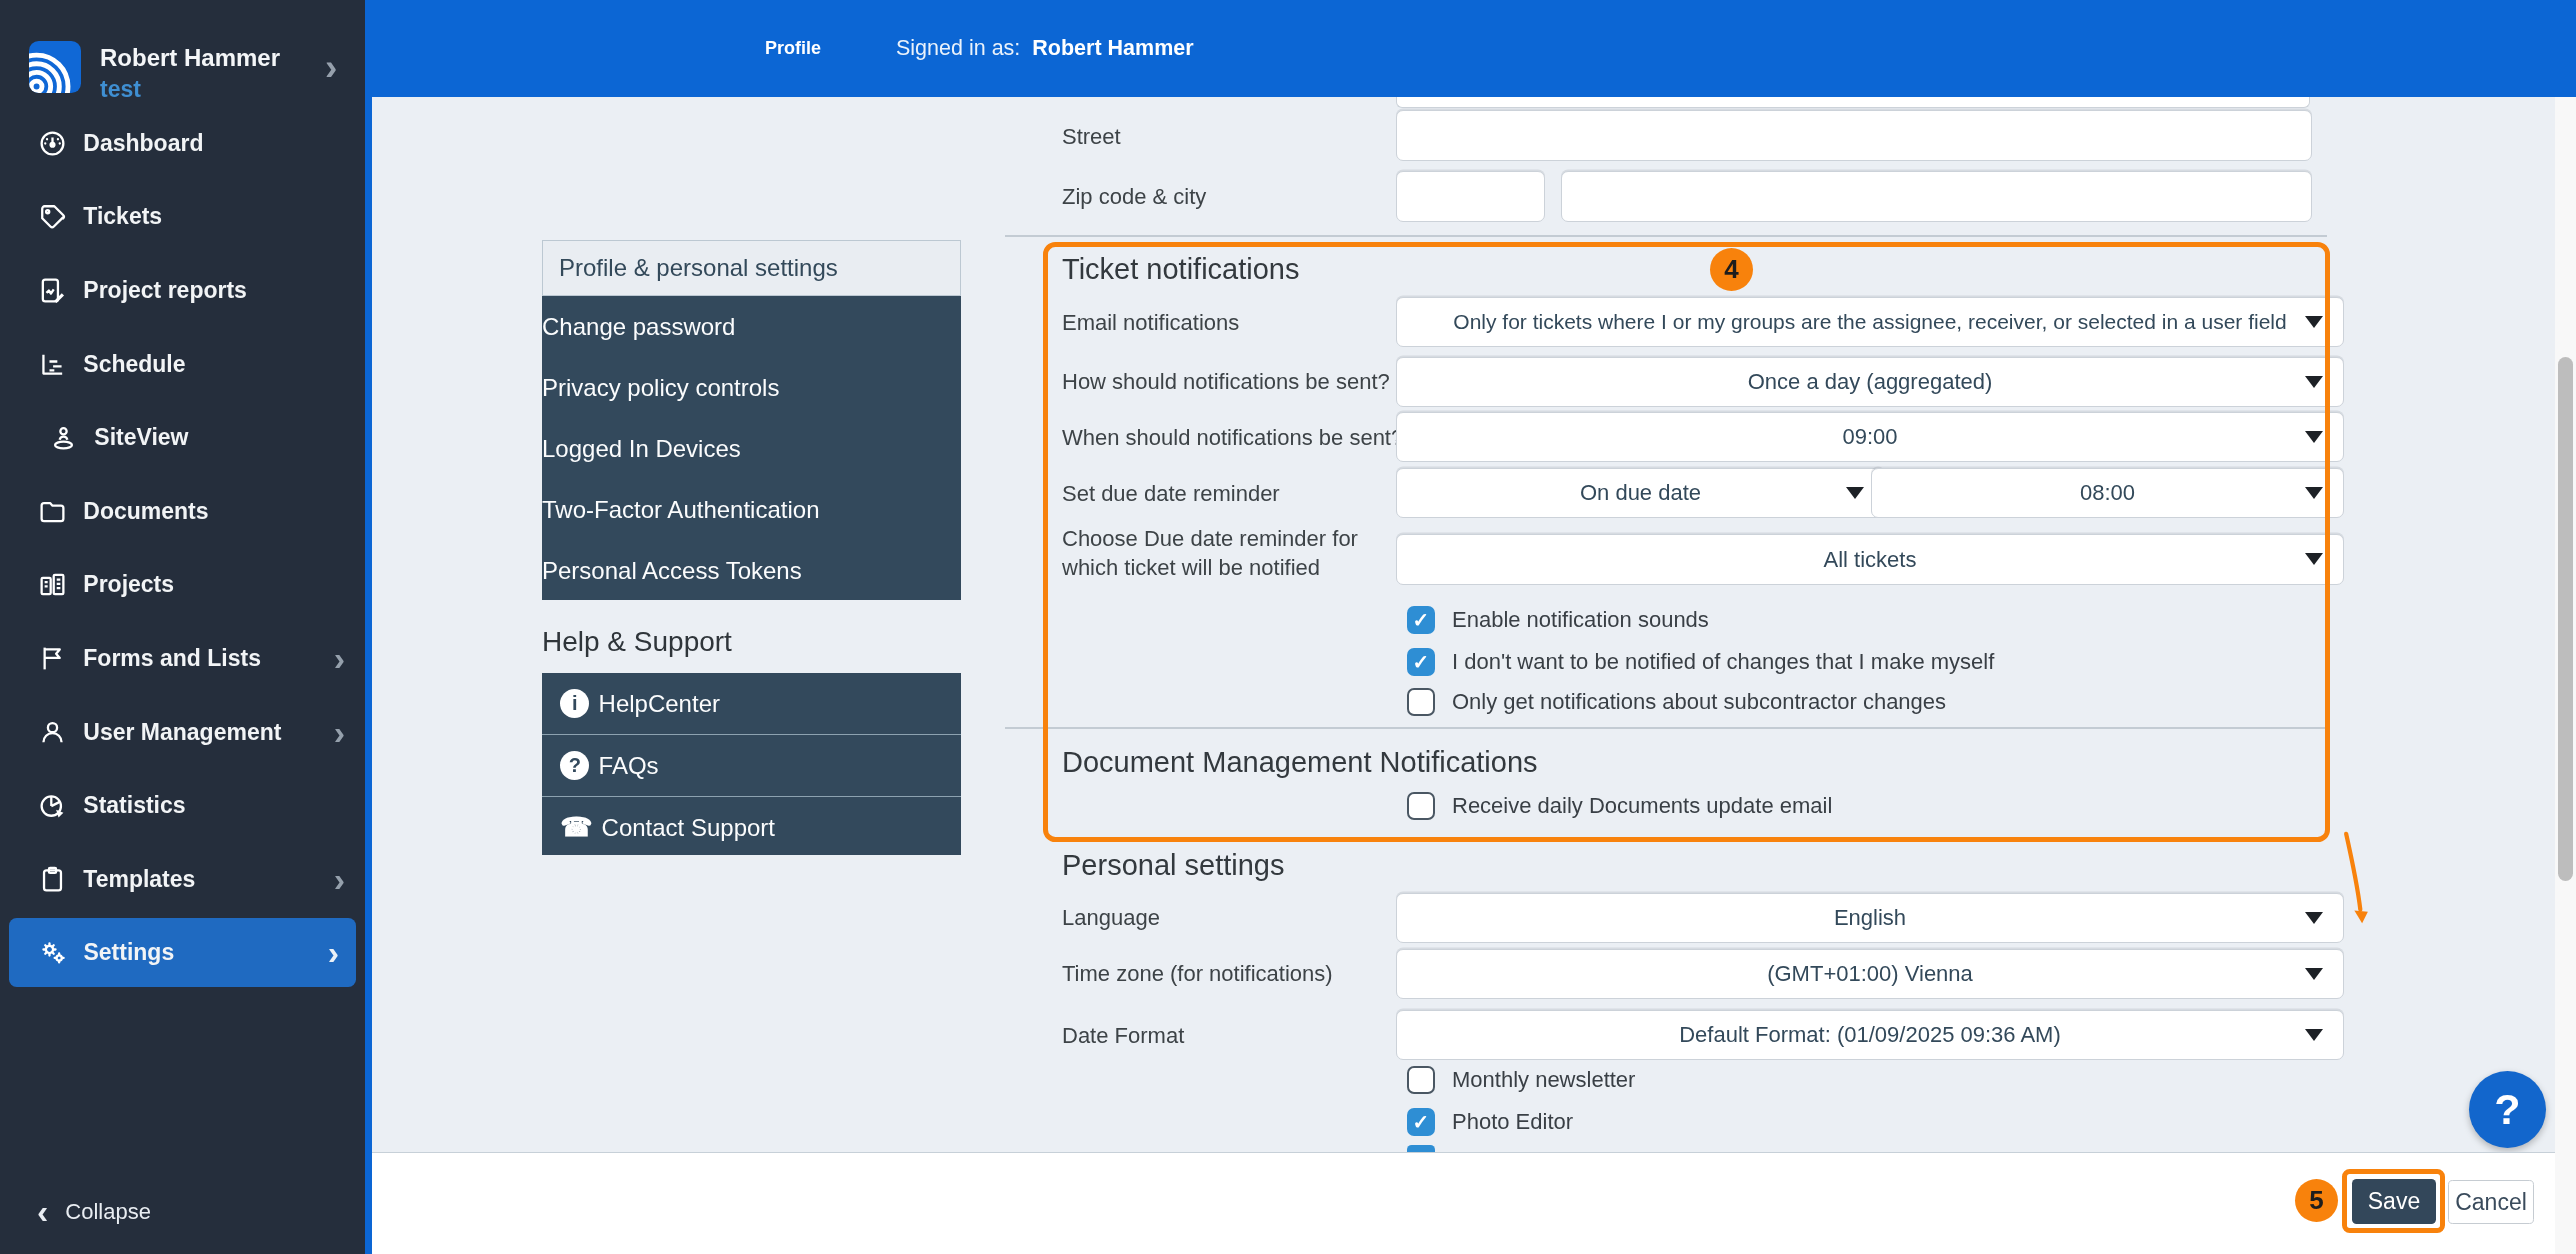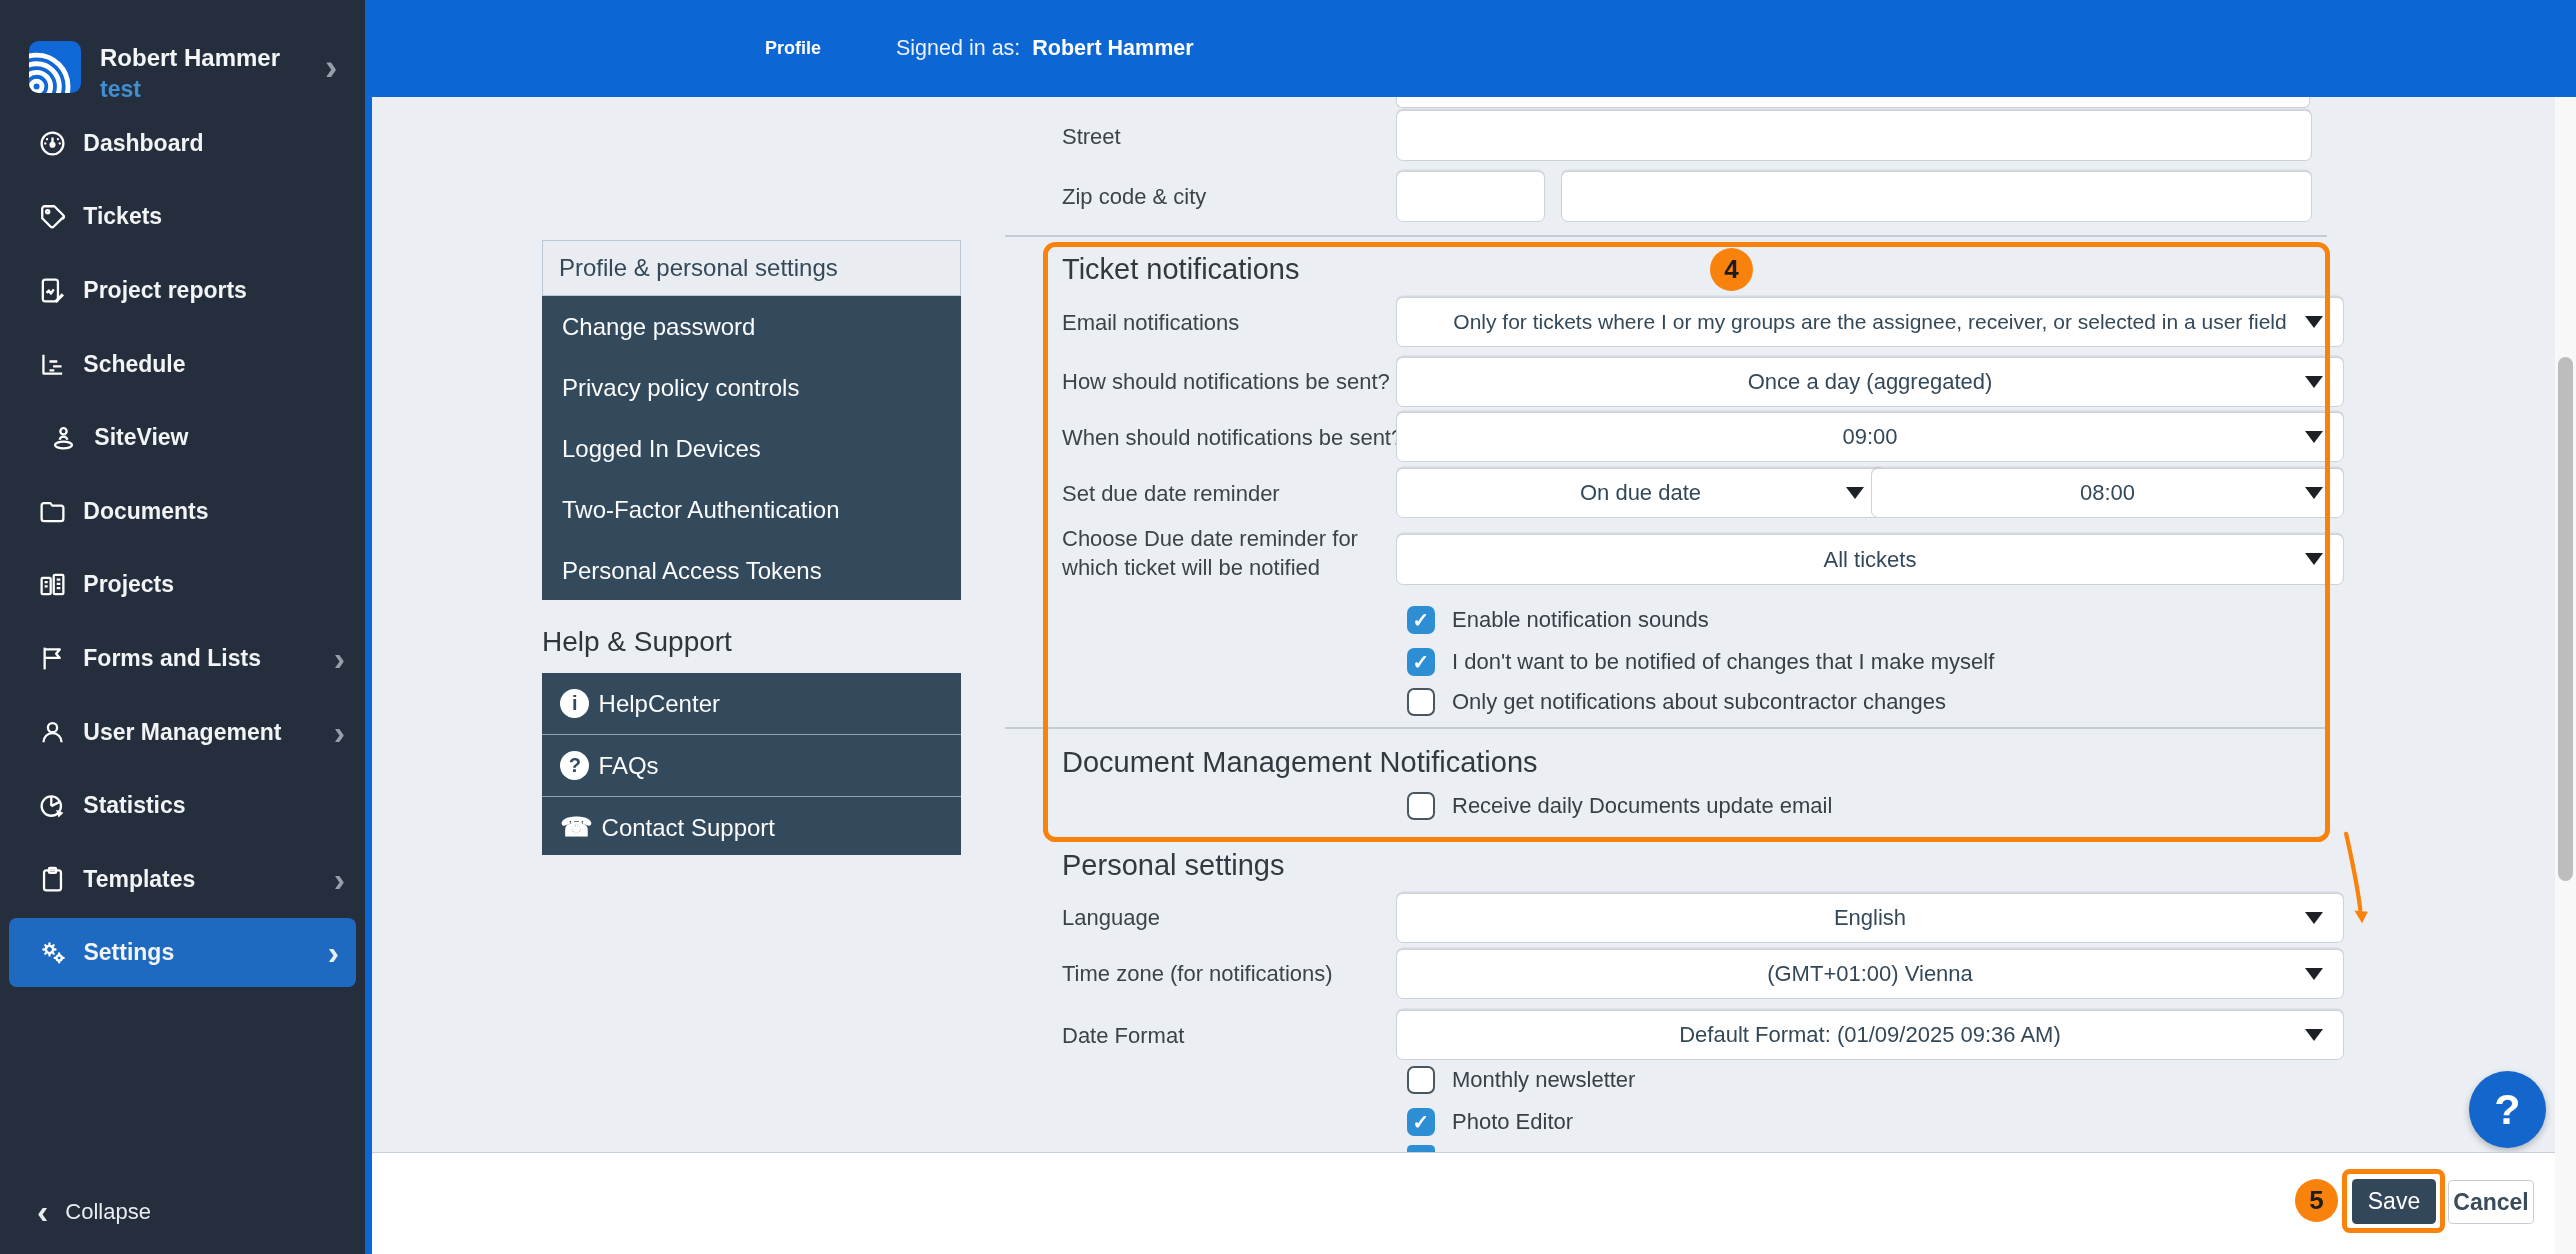--- a/index.html
+++ b/index.html
@@ -28,21 +28,21 @@
   #signedin b{color:#fff;}
   
   #content{left:372px;top:97px;width:2183px;height:1157px;background:#ebeff4;}
   
   .snav-active{left:542px;top:240px;width:419px;height:56px;background:#e9edf2;border:1.5px solid #bcc8d2;
      display:flex;align-items:center;cursor:pointer;}
   .snav-active span{margin-left:16px;font-size:24px;color:#33495a;}
   #snav-block1{left:542px;top:296px;width:419px;height:304px;background:#33495c;}
   #snav-block2{left:542px;top:673px;width:419px;height:182px;background:#33495c;}
   .snav-item{height:61px;display:flex;align-items:center;cursor:pointer;}
-  .snav-item .t{margin-left:20px;font-size:24px;color:#fbfcfd;white-space:nowrap;}
+  .snav-item .t{font-size:24px;color:#fbfcfd;white-space:nowrap;}
   .snav-sep{border-top:1.5px solid #8da2b0;}
   .help-ic{margin-left:18.4px;width:29px;height:29px;border-radius:50%;background:#fff;color:#33495c;
      font-weight:700;font-size:20px;display:flex;align-items:center;justify-content:center;flex:0 0 auto;}
   .help-ic.plain{background:transparent;color:#fff;font-size:26px;width:32px;}
   .snav-item .t2{margin-left:9.2px;font-size:24px;color:#fbfcfd;}
   #help-heading{left:542px;top:626px;font-size:28px;color:#2f353a;}
   
   .flabel{position:absolute;left:1062px;font-size:22px;color:#3d4347;white-space:nowrap;}
   .input,.dd{position:absolute;background:#fff;border:1.5px solid #ccd2d9;border-radius:7px;
      box-shadow:0 -1.5px 0 rgba(120,130,140,0.18);}
@@ -64,21 +64,21 @@
   #orange-box{left:1043px;top:242px;width:1287px;height:600px;border:5.4px solid #f8820c;border-radius:12.3px;z-index:20;pointer-events:none;}
   .step-badge{position:absolute;width:43px;height:43px;border-radius:50%;background:#f8820c;color:#1d1d1d;
      font-size:26px;font-weight:600;display:flex;align-items:center;justify-content:center;z-index:21;}
   #arrow-svg{left:2292px;top:828px;z-index:21;pointer-events:none;}
   
   #bottom-bar{left:372px;top:1152px;width:2183px;height:103px;background:#fff;border-top:1.5px solid #c7d0d8;z-index:15;}
   #save-highlight{left:2342px;top:1169px;width:103px;height:64px;border:5.4px solid #f8820c;border-radius:7.7px;z-index:17;pointer-events:none;}
   #save-btn{left:2352px;top:1179px;width:84px;height:45px;background:#33475a;border-radius:4.6px;color:#fff;
      font-size:23px;display:flex;align-items:center;justify-content:center;cursor:pointer;z-index:16;}
   #cancel-btn{left:2448px;top:1180px;width:86px;height:44px;background:#fff;border:1.5px solid #c6ccd2;border-radius:4.6px;
-     color:#3a4b5c;font-size:23px;display:flex;align-items:center;justify-content:center;cursor:pointer;z-index:16;font-weight:bold;}
+     color:#3a4b5c;font-size:23px;display:flex;align-items:center;justify-content:center;cursor:pointer;z-index:16;}
   #help-bubble{left:2469px;top:1071px;width:77px;height:77px;border-radius:50%;background:#1266cc;color:#fff;
      font-size:43px;font-weight:700;display:flex;align-items:center;justify-content:center;cursor:pointer;
      box-shadow:0 3.1px 7.7px rgba(0,0,0,0.25);z-index:14;}
   
   #scroll-track{left:2555px;top:97px;width:21.5px;height:1157px;background:#f8f8f8;z-index:10;}
   #scroll-thumb{left:2558px;top:357px;width:14.6px;height:524px;background:#bdbdbd;border-radius:7.7px;z-index:11;cursor:pointer;}
   #top-sliver{left:1396px;top:97px;width:914px;height:10.7px;background:#fff;border:1.5px solid #ccd2d9;border-top:none;
      border-radius:0 0 6.1px 6.1px;z-index:3;}
   #partial-checkbox{left:1407px;top:1145px;width:28px;height:7px;background:#2e8ed4;border-radius:4.6px 4.6px 0 0;}
 </style>

